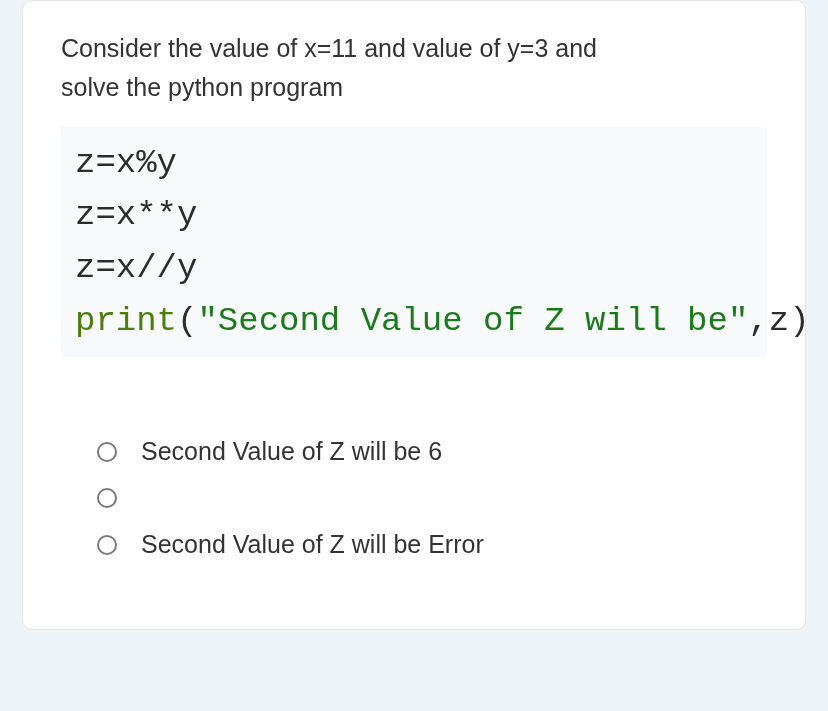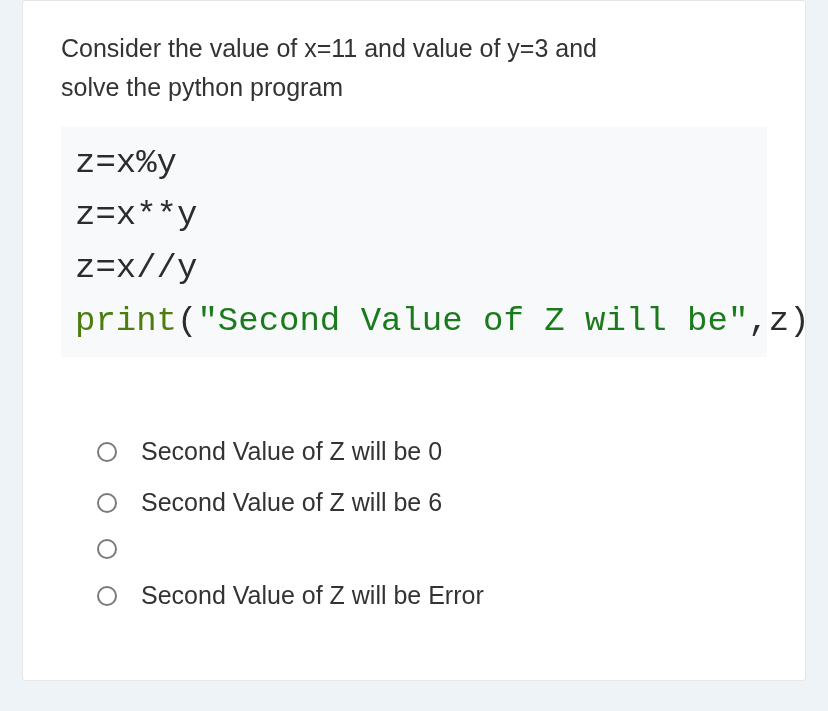--- a/index.html
+++ b/index.html
@@ -10,21 +10,21 @@
     body {
       width: 828px;
       height: 711px;
       background: #edf3f6;
       font-family: -apple-system, BlinkMacSystemFont, "Segoe UI", Helvetica, Arial, sans-serif;
       padding: 0 22px;
     }
     .card {
       background: #ffffff;
       border: 1px solid #e6e6e6;
-      border-radius: 3px;
+      border-radius: 10px;
       padding: 28px 38px 48px 38px;
       width: 100%;
     }
     .question-text {
       font-size: 25px;
       color: #333;
       line-height: 1.55;
       margin-bottom: 20px;
     }
     .code-block {
@@ -76,24 +76,20 @@
   <div class="code-block">
     <div class="code-line code-plain">z=x%y</div>
     <div class="code-line code-plain">z=x**y</div>
     <div class="code-line code-plain">z=x//y</div>
     <div class="code-line"><span class="code-func">print</span><span class="code-plain">(</span><span class="code-string">"Second Value of Z will be"</span><span class="code-plain">,z)</span></div>
   </div>
 
   <div class="options">
     <div class="option">
       <div class="radio"></div>
-      <div class="option-label">Second Value of Z will be 0</div>
-    </div>
-    <div class="option">
-      <div class="radio"></div>
       <div class="option-label">Second Value of Z will be 6</div>
     </div>
     <div class="option">
       <div class="radio"></div>
     </div>
     <div class="option">
       <div class="radio"></div>
       <div class="option-label">Second Value of Z will be Error</div>
     </div>
   </div>

